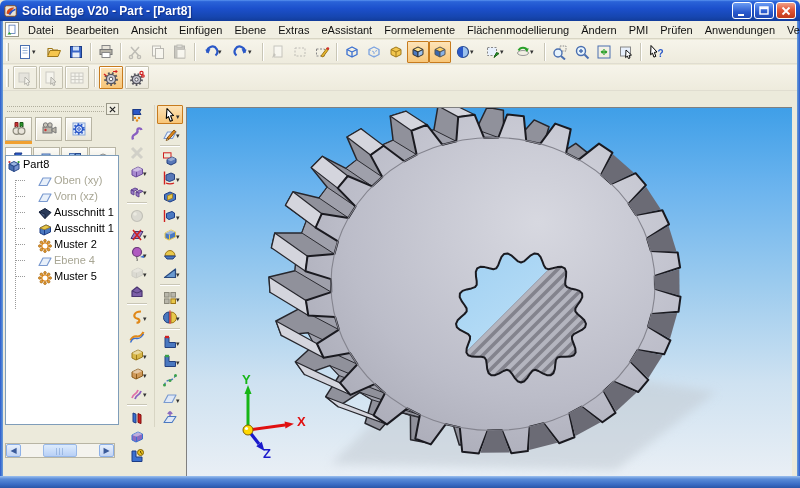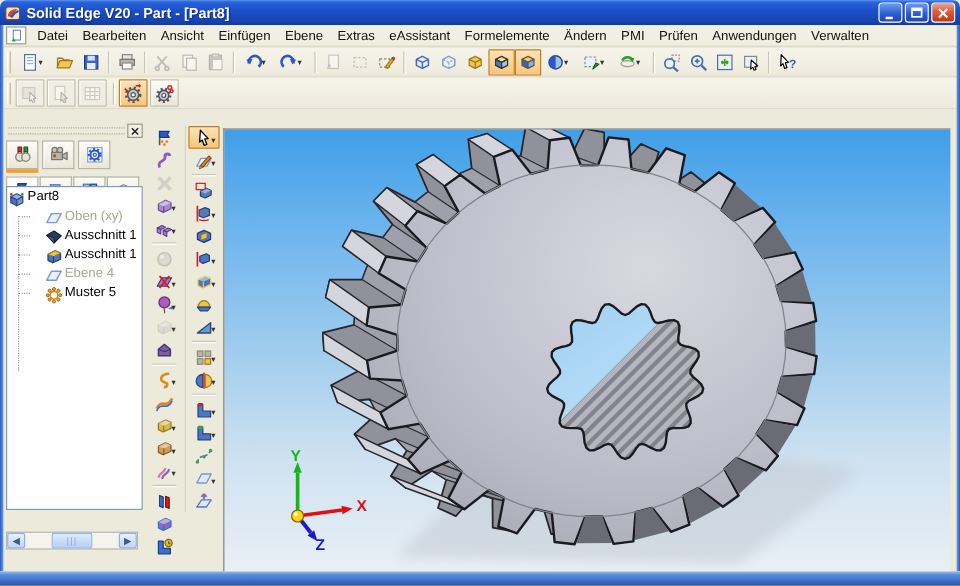--- a/index.html
+++ b/index.html
@@ -134,20 +134,21 @@
     </div>
     <div id="menuitems" style="display:flex;">
         <div class="mitem">Datei</div>
         <div class="mitem">Bearbeiten</div>
         <div class="mitem">Ansicht</div>
         <div class="mitem">Einfügen</div>
         <div class="mitem">Ebene</div>
         <div class="mitem">Extras</div>
         <div class="mitem">eAssistant</div>
         <div class="mitem">Formelemente</div>
+        <div class="mitem">Flächenmodellierung</div>
         <div class="mitem">Ändern</div>
         <div class="mitem">PMI</div>
         <div class="mitem">Prüfen</div>
         <div class="mitem">Anwendungen</div>
         <div class="mitem">Verwalten</div>
       </div>
 
   </div>
 
   <div class="tbar tbar1">
@@ -525,34 +526,54 @@
                 <circle cx="12.6" cy="4" r="1.1" fill="#2a9a2a"></circle>
               </svg></span>
             <span class="lbl">Part8</span>
           </div>
           <div class="trow child dim">
             <span class="tic"><svg class="ic" viewBox="0 0 16 16">
                 <path d="M2 11.5 L6 4 L14 4 L10 11.5 Z" fill="#e8f0fa" stroke="#7a9ad0" stroke-width="1.2" stroke-linejoin="round"></path>
               </svg></span>
             <span class="lbl">Oben (xy)</span>
           </div>
+          <div class="trow child dim">
+            <span class="tic"><svg class="ic" viewBox="0 0 16 16">
+                <path d="M2 11.5 L6 4 L14 4 L10 11.5 Z" fill="#e8f0fa" stroke="#7a9ad0" stroke-width="1.2" stroke-linejoin="round"></path>
+              </svg></span>
+            <span class="lbl">Vorn (xz)</span>
+          </div>
           <div class="trow child">
             <span class="tic"><svg class="ic" viewBox="0 0 16 16">
                 <path d="M2 6 L8 2.5 L14 6.5 L8 12.5 Z" fill="#2a3a5a" stroke="#14203a" stroke-width="1" stroke-linejoin="round"></path>
                 <path d="M2 6 L8 8 L8 12.5 Z" fill="#46587e" stroke="#14203a" stroke-width="0.8" stroke-linejoin="round"></path>
               </svg></span>
             <span class="lbl">Ausschnitt 1</span>
           </div>
           <div class="trow child">
             <span class="tic"><svg class="ic" viewBox="0 0 16 16">
                 <path d="M3 6 L9 3 L13.5 5 L13.5 10 L7 13 L3 11 Z" fill="#4a78c0" stroke="#1c3c86" stroke-width="1" stroke-linejoin="round"></path>
                 <path d="M3 6 L9 3 L13.5 5 L7.5 7.8 Z" fill="#e8c84a" stroke="#a07818" stroke-width="0.8" stroke-linejoin="round"></path>
                 <path d="M7.5 7.8 L7.5 13" fill="none" stroke="#1c3c86" stroke-width="1" stroke-linejoin="round"></path>
               </svg></span>
             <span class="lbl">Ausschnitt 1</span>
+          </div>
+          <div class="trow child">
+            <span class="tic"><svg class="ic" viewBox="0 0 16 16">
+                <circle cx="8" cy="8" r="3.2" fill="none" stroke="#e08818" stroke-width="1.3"></circle>
+                <circle cx="13.2" cy="8" r="1.3" fill="#e8a030" stroke="#a06010" stroke-width="0.7"></circle>
+                <circle cx="11.676955262170047" cy="11.676955262170047" r="1.3" fill="#e8a030" stroke="#a06010" stroke-width="0.7"></circle>
+                <circle cx="8" cy="13.2" r="1.3" fill="#e8a030" stroke="#a06010" stroke-width="0.7"></circle>
+                <circle cx="4.323044737829953" cy="11.676955262170047" r="1.3" fill="#e8a030" stroke="#a06010" stroke-width="0.7"></circle>
+                <circle cx="2.8" cy="8" r="1.3" fill="#e8a030" stroke="#a06010" stroke-width="0.7"></circle>
+                <circle cx="4.323044737829952" cy="4.323044737829953" r="1.3" fill="#e8a030" stroke="#a06010" stroke-width="0.7"></circle>
+                <circle cx="7.999999999999999" cy="2.8" r="1.3" fill="#e8a030" stroke="#a06010" stroke-width="0.7"></circle>
+                <circle cx="11.676955262170047" cy="4.323044737829952" r="1.3" fill="#e8a030" stroke="#a06010" stroke-width="0.7"></circle>
+              </svg></span>
+            <span class="lbl">Muster 2</span>
           </div>
           <div class="trow child dim">
             <span class="tic"><svg class="ic" viewBox="0 0 16 16">
                 <path d="M2 11.5 L6 4 L14 4 L10 11.5 Z" fill="#e8f0fa" stroke="#7a9ad0" stroke-width="1.2" stroke-linejoin="round"></path>
               </svg></span>
             <span class="lbl">Ebene 4</span>
           </div>
           <div class="trow child">
             <span class="tic"><svg class="ic" viewBox="0 0 16 16">
                 <circle cx="8" cy="8" r="3.2" fill="none" stroke="#e08818" stroke-width="1.3"></circle>

